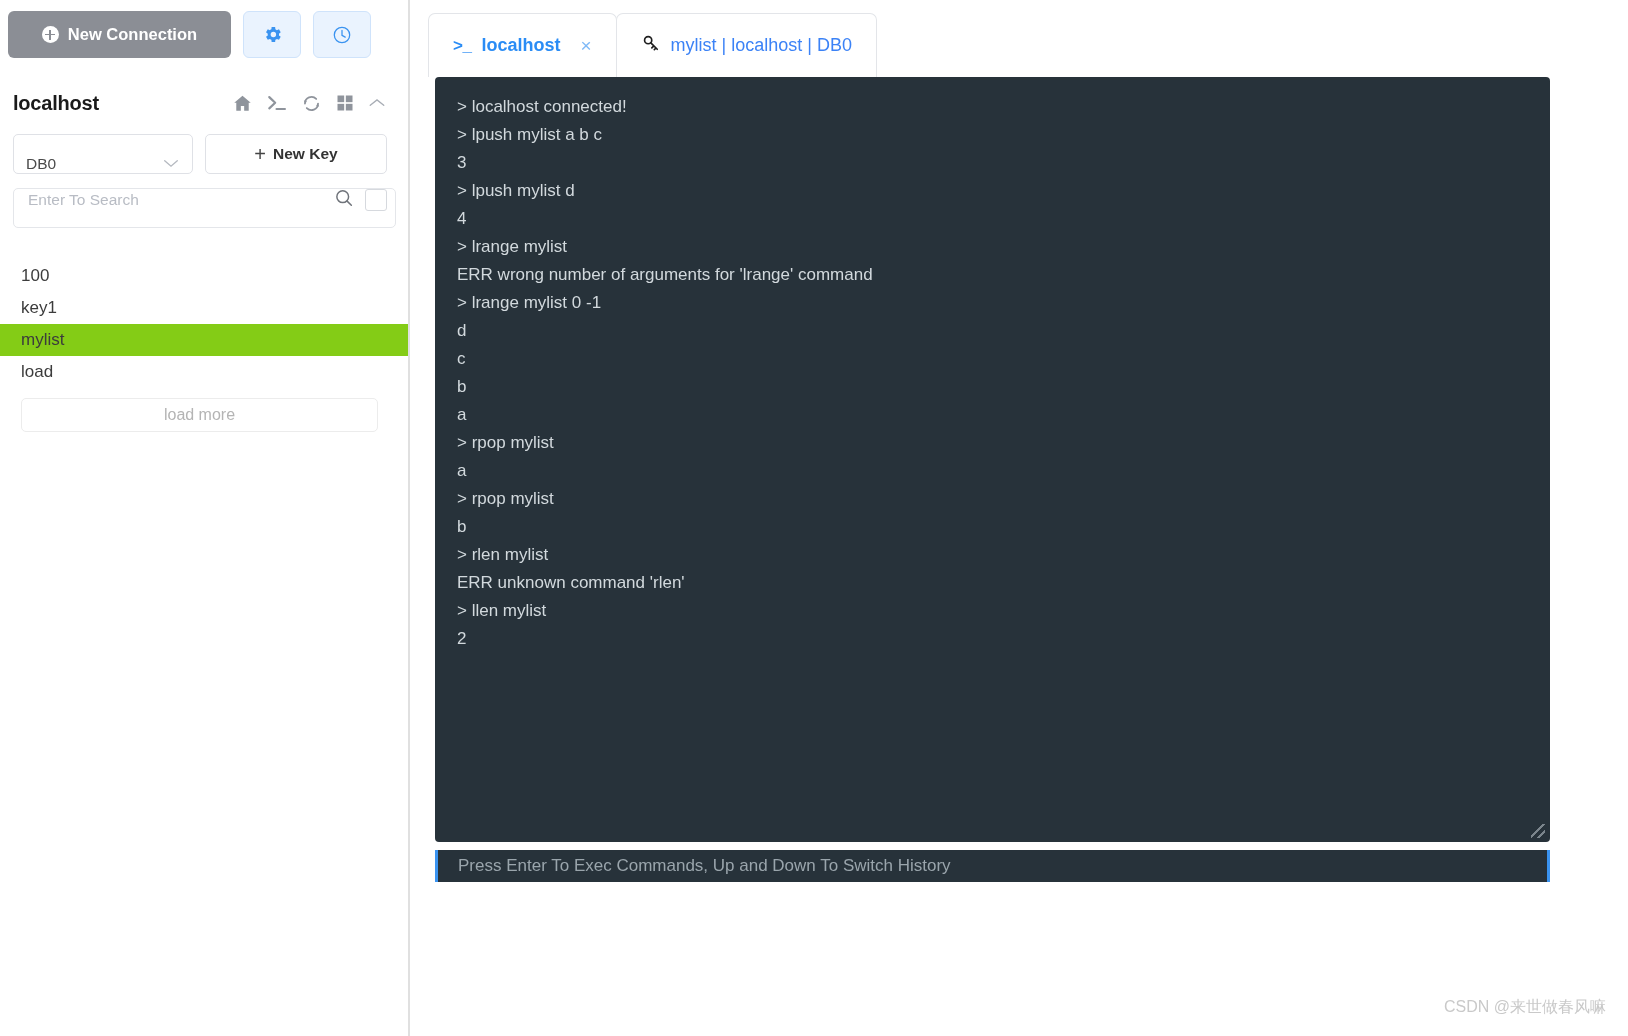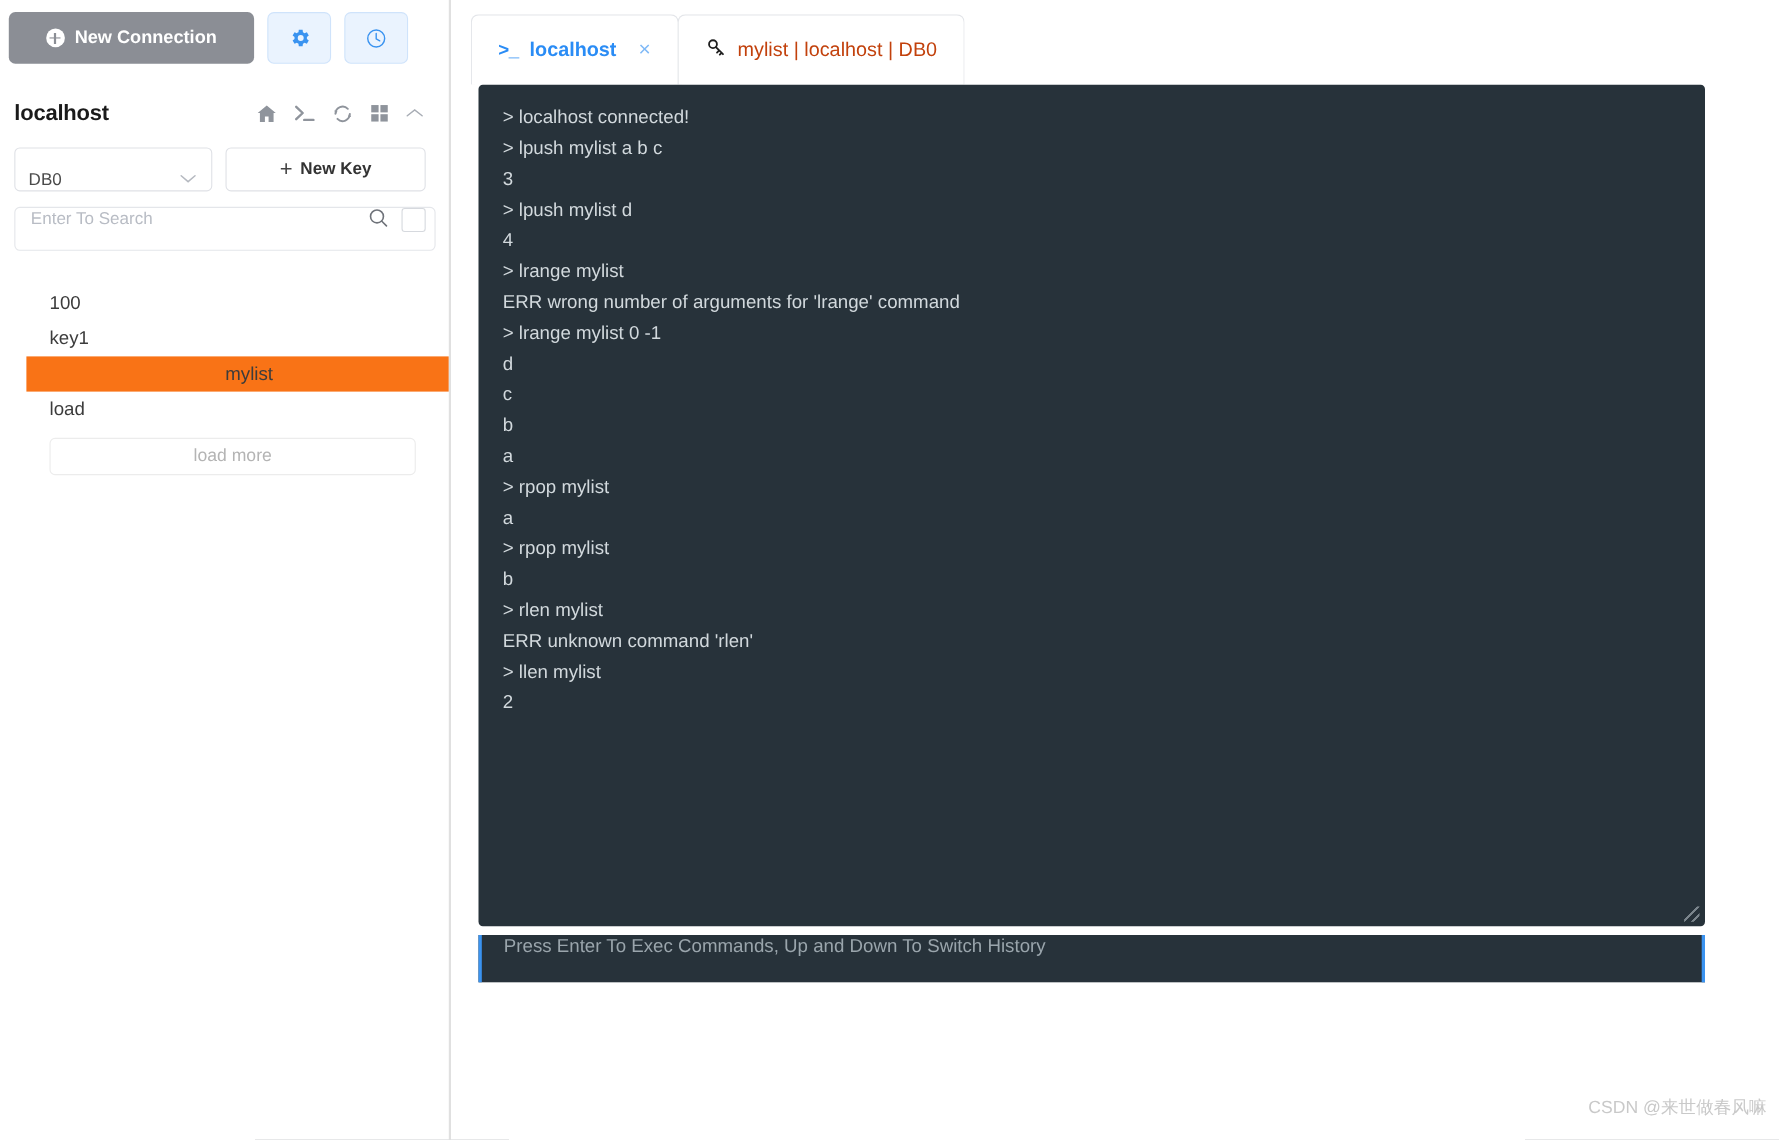--- a/index.html
+++ b/index.html
@@ -107,28 +107,28 @@
     font-family: "Liberation Sans", sans-serif;
     background: transparent;
   }
   .search-input::placeholder { color: #b8bcc4; }
   .search-check {
     width: 22px; height: 22px;
     border: 1px solid #d6d9de; border-radius: 3px;
     background: #fff; margin-left: 10px; cursor: pointer;
   }
 
-  .key-list { margin-top: 32px; padding-left: 24px; }
+  .key-list { margin-top: 32px; }
   .key-item {
     height: 32px; line-height: 32px;
     padding-left: 21px;
     font-size: 17px; color: #3c3c3c;
     cursor: pointer;
   }
-  .key-item.selected { background: #f97316; text-align: center; }
+  .key-item.selected { background: #84cc16; }
   .load-more {
     margin: 10px 30px 0 21px;
     height: 34px;
     border: 1px solid #ececec; border-radius: 5px;
     display: flex; align-items: center; justify-content: center;
     font-size: 16px; color: #b4b4b4;
     background: #fff; cursor: pointer;
     font-family: "Liberation Sans", sans-serif;
   }
 
@@ -162,21 +162,21 @@
     padding: 0 24px;
     border: 1px solid #e3e5e9;
     border-bottom: none;
     border-radius: 7px 7px 0 0;
     background: #ffffff;
     font-size: 18px;
     cursor: pointer;
     position: relative;
   }
   .tab.active { color: #2a8cf5; font-weight: bold; border-color: #e3e5e9; }
-  .tab.inactive { color: #c2410c; margin-left: -1px; }
+  .tab.inactive { color: #3b82f6; margin-left: -1px; }
   .tab-close {
     font-size: 19px; color: #7fb9f7; margin-left: 10px;
     line-height: 1; cursor: pointer; font-weight: normal;
   }
   .tab-prompt { font-size: 17px; font-weight: bold; letter-spacing: -0.5px; }
 
   .console-wrap {
     padding: 0 78px 0 25px;
     flex: 1; display: flex; flex-direction: column;
   }
@@ -196,25 +196,25 @@
   .console-out .line { white-space: pre; }
   .resize-grip {
     position: absolute; right: 5px; bottom: 4px;
     width: 14px; height: 14px;
     background:
       linear-gradient(135deg, transparent 0 42%, #7b858c 42% 52%, transparent 52% 100%),
       linear-gradient(135deg, transparent 0 70%, #7b858c 70% 80%, transparent 80% 100%);
   }
   .console-in {
     margin-top: 8px;
-    height: 43px;
+    height: 32px;
     background: #27323a;
     border-left: 3px solid #3a93f0;
     border-right: 3px solid #3a93f0;
-    display: flex; align-items: flex-start;
+    display: flex; align-items: center;
     padding-left: 20px;
   }
   .console-in input {
     flex: 1; background: transparent; border: none; outline: none;
     color: #d2d9dd; font-size: 17px;
     font-family: "Liberation Sans", sans-serif;
   }
   .console-in input::placeholder { color: #9aa5ac; }
 
   .watermark {

